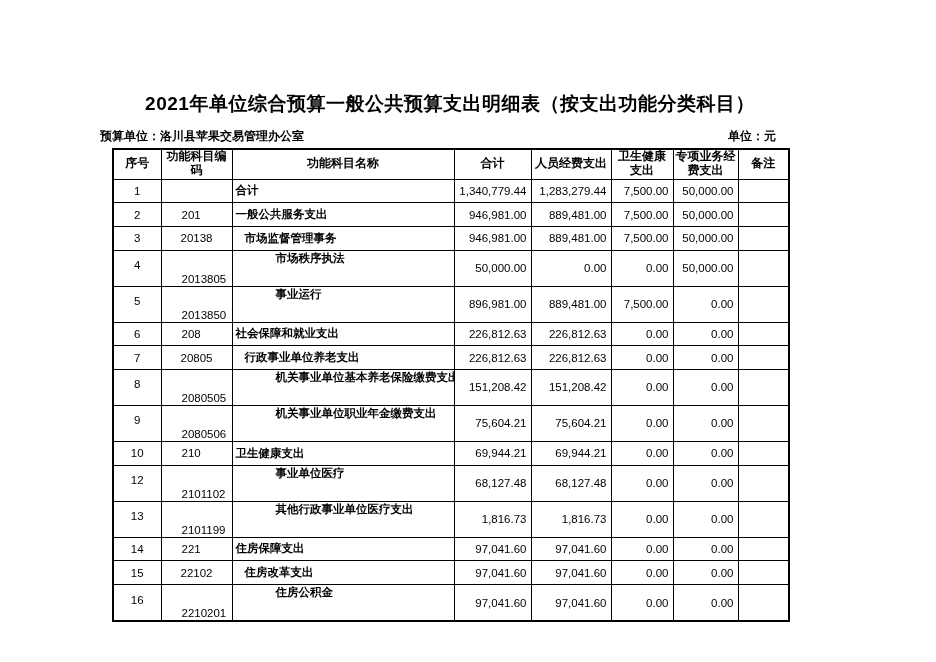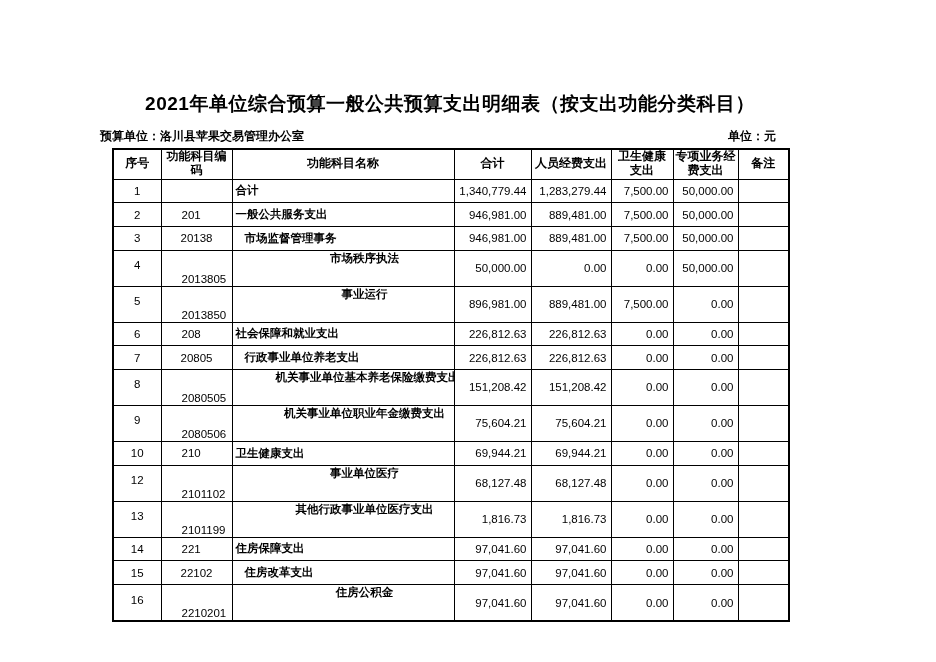--- a/index.html
+++ b/index.html
@@ -47,21 +47,21 @@
 
   td.c-serial { text-align:center; }
   td.c-code   { text-align:left; padding-left:20px; }
   td.c-name   { text-align:left; padding-left:3px; font-weight:bold; }
   td.c-num    { text-align:right; padding-right:4px; }
 
   tr.lvl2 td.c-code { text-align:center; padding-left:0;margin-left:44px; }
   tr.lvl2 td.c-name { padding-left:12px; }
 
   tr.lvl3 td.c-code { vertical-align:bottom; padding-bottom:1px; line-height:12px; }
-  tr.lvl3 td.c-name { padding-left:43px; padding-bottom:20px;text-align:center; }
+  tr.lvl3 td.c-name { padding-left:43px; padding-bottom:20px; }
   tr.lvl3 td.c-serial { padding-bottom:6px; }
 </style>
 </head>
 <body>
 
 <div class="page">
 
   <div class="title">2021年单位综合预算一般公共预算支出明细表（按支出功能分类科目）</div>
 
   <div class="meta">

